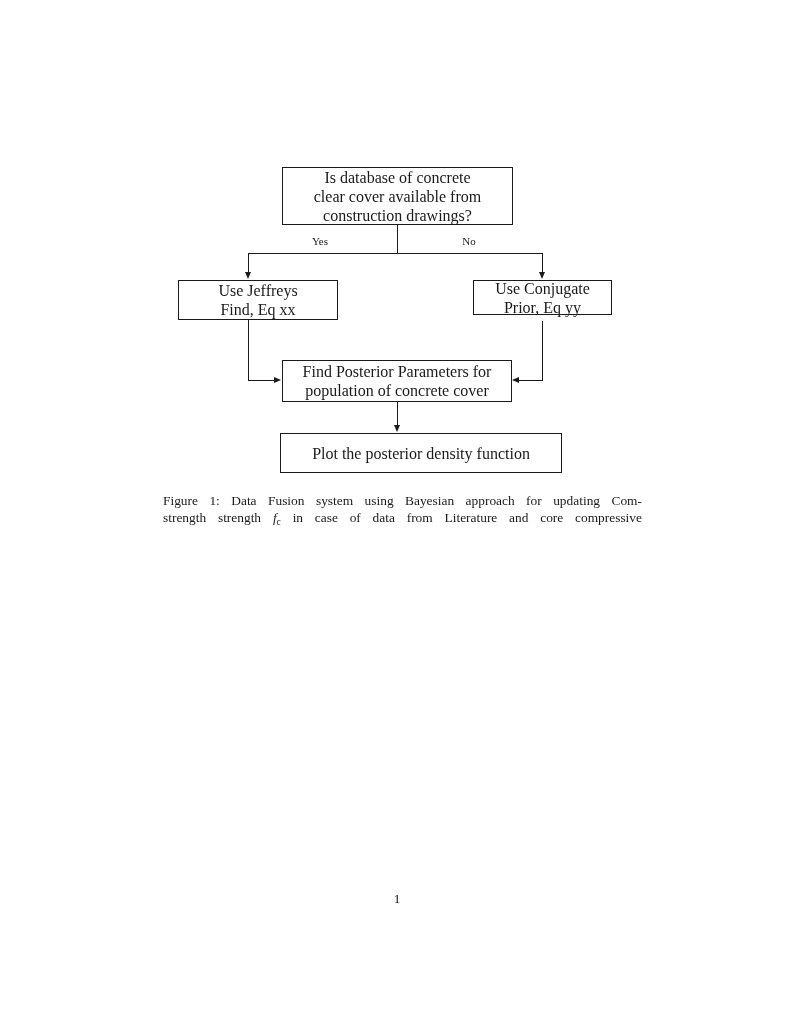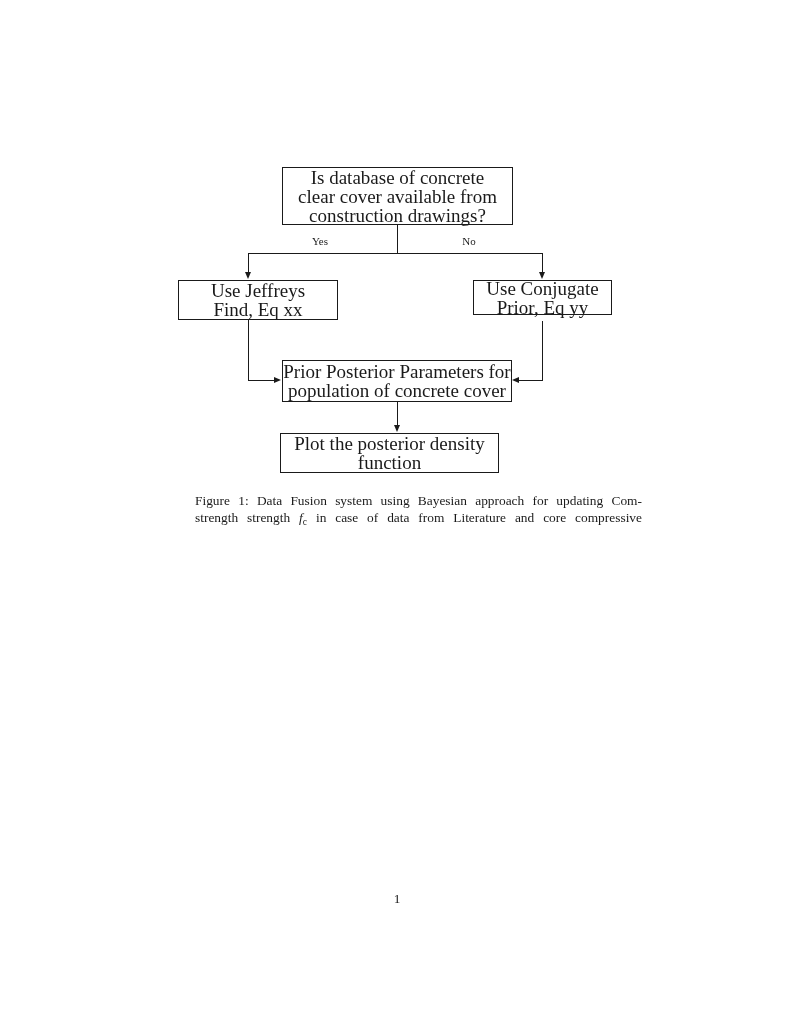--- a/index.html
+++ b/index.html
@@ -18,21 +18,21 @@
   }
   .fc-box {
     position: absolute;
     box-sizing: border-box;
     border: 1px solid #1a1a1a;
     display: flex;
     flex-direction: column;
     align-items: center;
     justify-content: center;
     text-align: center;
-    font-size: 19px;
+    font-size: 16px;
     line-height: 19px;
     background: #ffffff;
   }
   .fc-line {
     position: absolute;
     background: #1a1a1a;
   }
   .branch-label {
     position: absolute;
     font-size: 11px;
@@ -62,21 +62,20 @@
   .caption {
     position: absolute;
     left: 163px;
     top: 492px;
     width: 479px;
     font-size: 13.4px;
     line-height: 17.4px;
   }
   .cap-line {
     white-space: nowrap;
-    margin-left: 32px;
   }
   .cap-line.justified {
     text-align: justify;
     text-align-last: justify;
     white-space: normal;
   }
   .cap-math-base {
     font-style: italic;
   }
   .cap-math-sub {
@@ -131,28 +130,28 @@
 
     <div class="fc-line" style="left:248px; top:320px; width:1px; height:60px;"></div>
     <div class="fc-line" style="left:248px; top:380px; width:27px; height:1px;"></div>
     <div class="tri tri-right" style="left:274px; top:377px;"></div>
 
     <div class="fc-line" style="left:542px; top:321px; width:1px; height:59px;"></div>
     <div class="fc-line" style="left:519px; top:380px; width:24px; height:1px;"></div>
     <div class="tri tri-left" style="left:512px; top:377px;"></div>
 
     <div class="fc-box" style="left:282px; top:360px; width:230px; height:42px;">
-      <div>Prior Posterior Parameters for</div>
+      <div>Find Posterior Parameters for</div>
       <div>population of concrete cover</div>
     </div>
 
     <div class="fc-line" style="left:397px; top:402px; width:1px; height:24px;"></div>
     <div class="tri tri-down" style="left:394px; top:425px;"></div>
 
-    <div class="fc-box" style="left:280px; top:433px; width:219px; height:40px;">
+    <div class="fc-box" style="left:280px; top:433px; width:282px; height:40px;">
       <div>Plot the posterior density function</div>
     </div>
 
   </div>
 
   <div class="caption">
     <div class="cap-line justified">Figure 1: Data Fusion system using Bayesian approach for updating Com-</div>
     <div class="cap-line justified">
       <span>strength strength</span>
       <span class="cap-math-base">f</span><sub class="cap-math-sub">c</sub>

